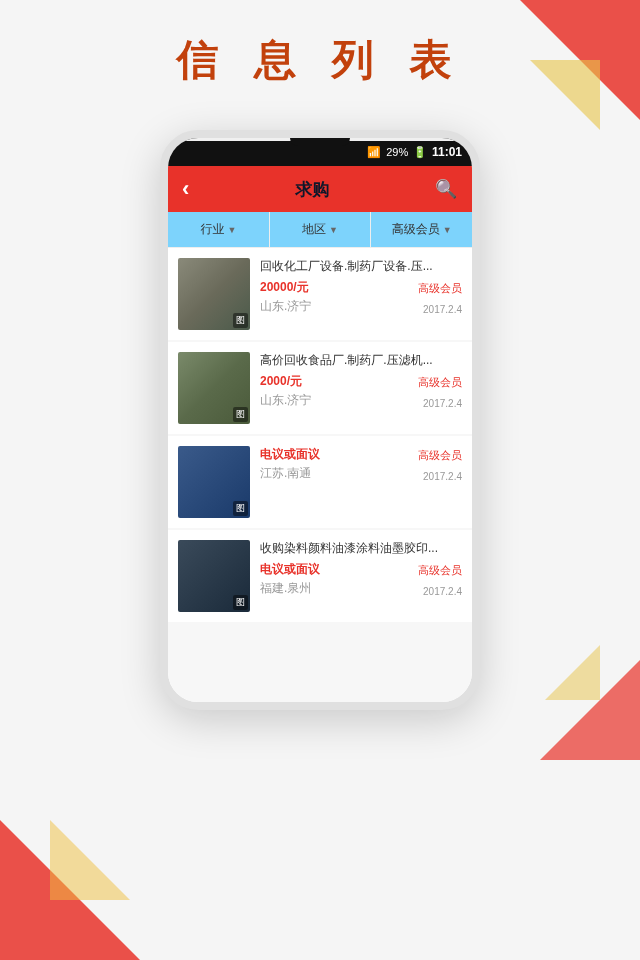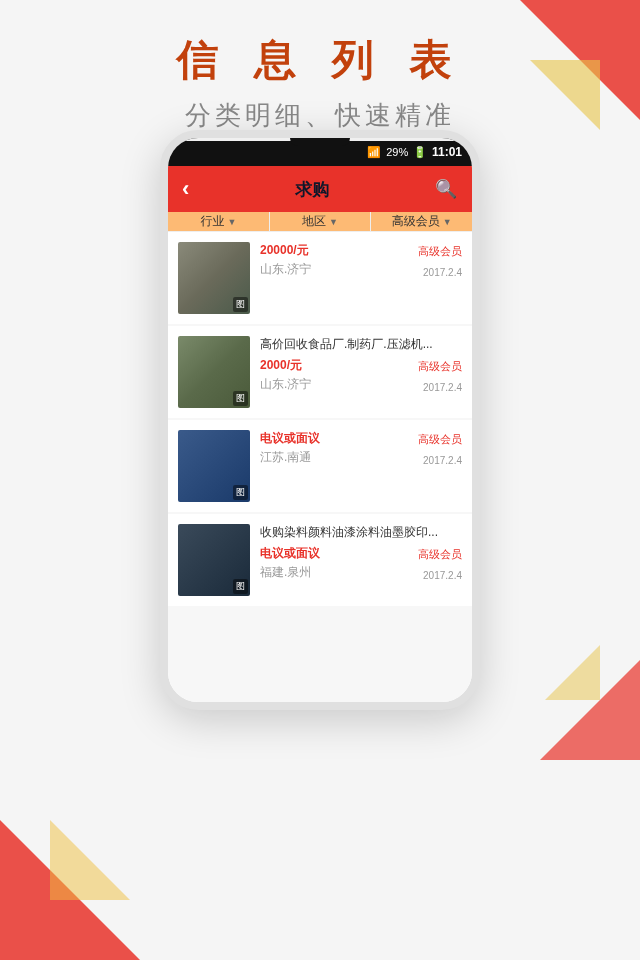--- a/index.html
+++ b/index.html
@@ -178,23 +178,23 @@
     }
     .nav-search {
       color: #fff;
       font-size: 18px;
       cursor: pointer;
     }
 
     
     .filter-bar {
       display: flex;
-      background: #fdba74;
+      background: #7dd3fc;
       border-bottom: 1px solid #eee;
-      height: 20px;
+      height: 36px;
     }
     .filter-item {
       flex: 1;
       display: flex;
       align-items: center;
       justify-content: center;
       font-size: 12px;
       color: #333;
       border-right: 1px solid #eee;
       cursor: pointer;
@@ -340,21 +340,20 @@
 <div class="bg"></div>
 <div class="tri-top-right"></div>
 <div class="tri-top-right2"></div>
 <div class="tri-bottom-left"></div>
 <div class="tri-bottom-left2"></div>
 <div class="tri-mid-right"></div>
 <div class="tri-mid-right2"></div>
 
 <div class="page-header">
   <div class="page-title">信 息 列 表</div>
-  <div class="page-subtitle">分类明细、快速精准</div>
 </div>
 
 <div class="phone-wrapper">
   <div class="phone">
     <div class="phone-camera"></div>
     <div class="phone-btn-right"></div>
     <div class="phone-btn-left1"></div>
     <div class="phone-btn-left2"></div>
     <div class="phone-btn-left3"></div>
 
@@ -388,20 +387,21 @@
       </div>
     </div>
 
     <div class="item-list">
 
       <div class="list-item">
         <div class="item-img img1">
           <span class="img-label">图</span>
         </div>
         <div class="item-content">
+          <div class="item-title">回收化工厂设备.制药厂设备.压...</div>
           <div class="item-row">
             <span class="item-price">20000/元</span>
             <span class="item-badge">高级会员</span>
           </div>
           <div class="item-row">
             <span class="item-location">山东.济宁</span>
             <span class="item-date">2017.2.4</span>
           </div>
         </div>
       </div>

